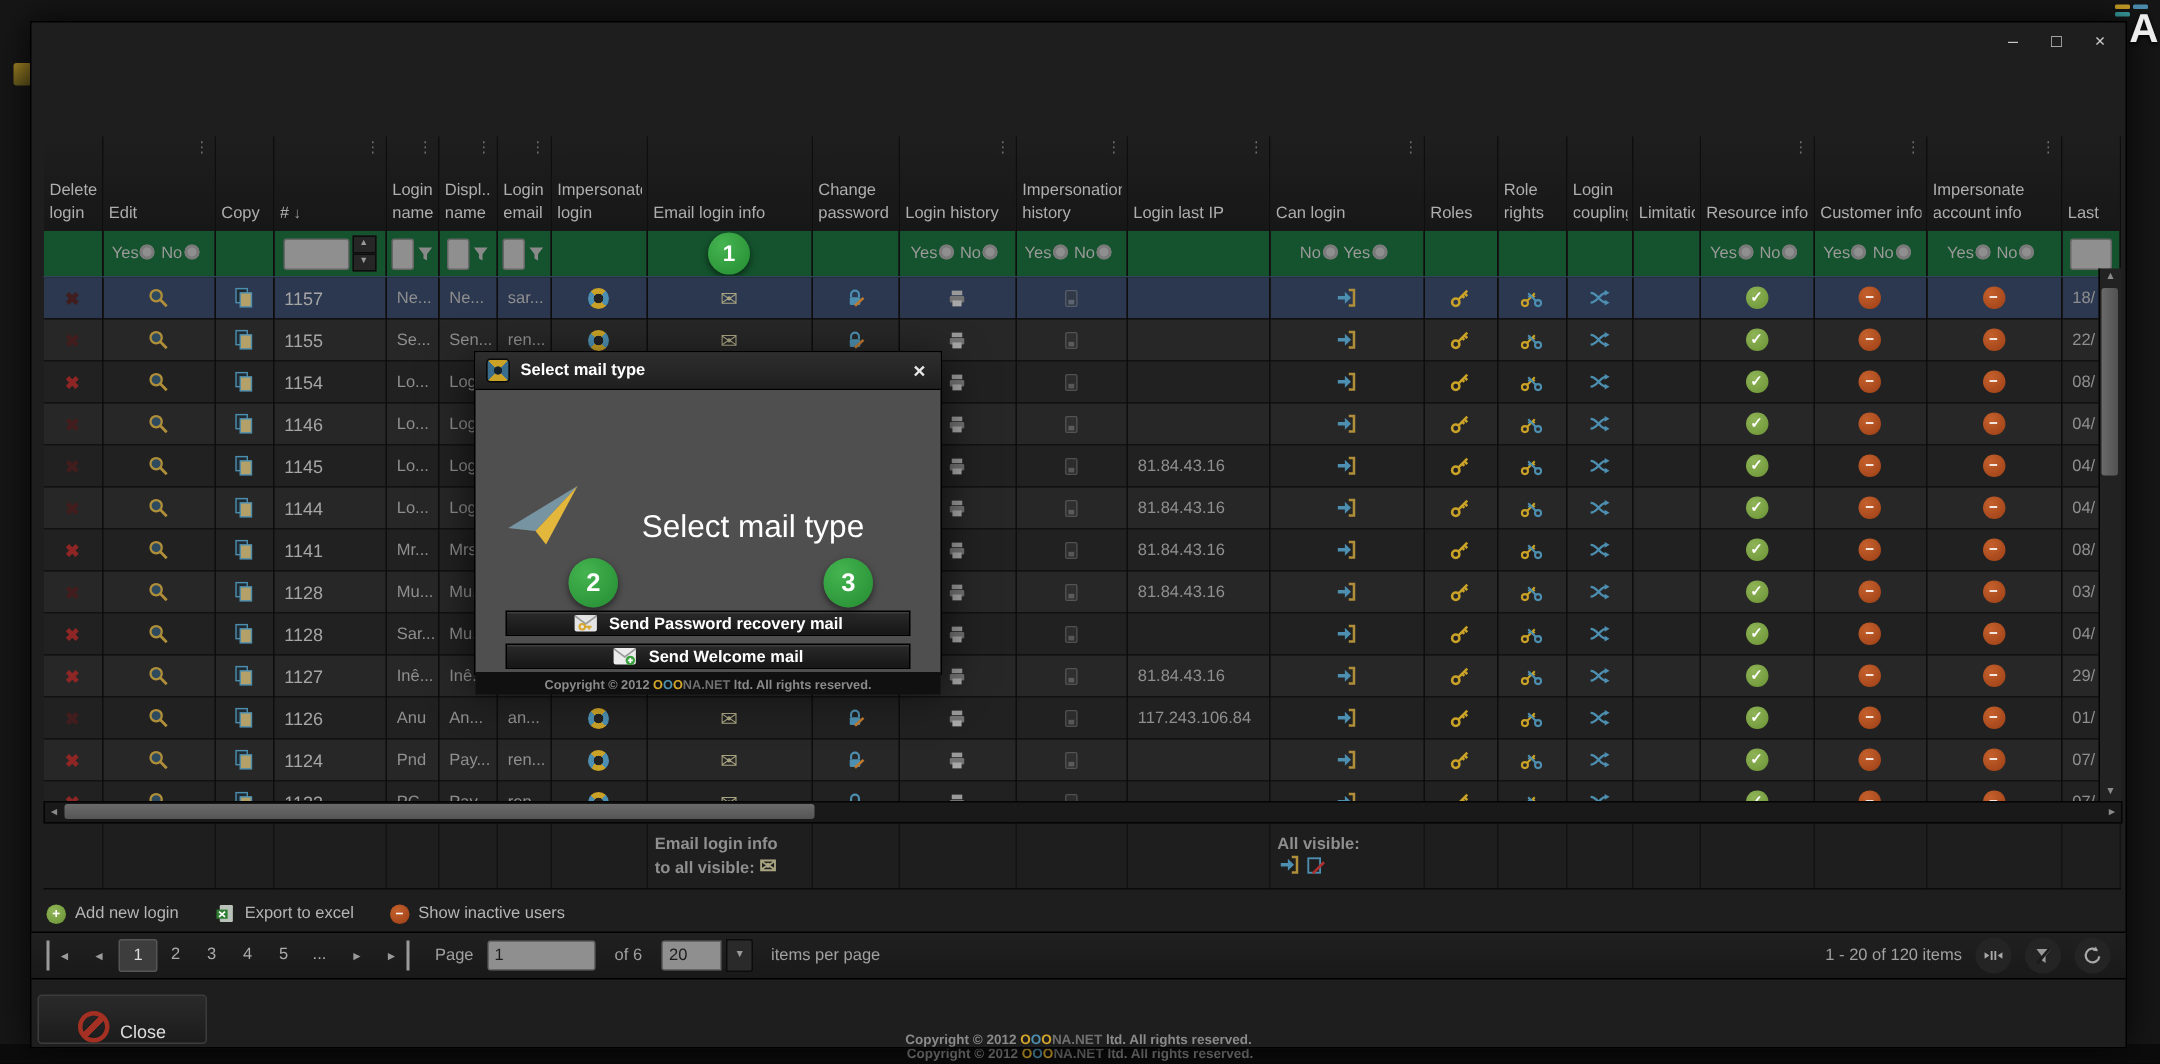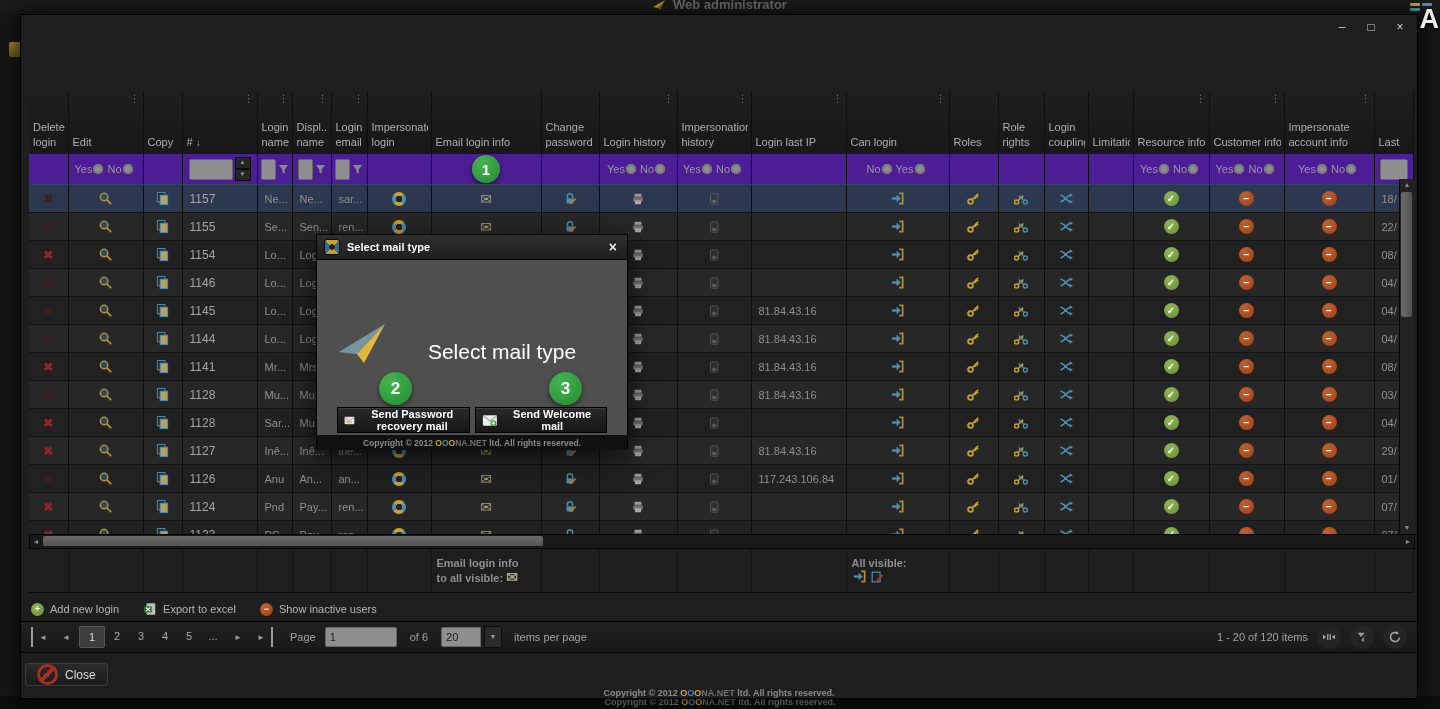--- a/index.html
+++ b/index.html
@@ -28,21 +28,21 @@
   .page-head{position:absolute;top:52px;left:0;right:0;display:flex;justify-content:center;align-items:center;gap:9px;color:#8f8f8f;font-size:17px;}
 
   
   .grid{position:absolute;left:8px;top:76px;width:1384px;}
   table{border-collapse:collapse;table-layout:fixed;width:1384px;}
   th{height:58px;vertical-align:bottom;text-align:left;padding:0 3px 5px 4px;font-size:11px;font-weight:normal;
      color:#aeaeae;background:linear-gradient(#1e1e1e,#171717);border-right:1px solid #0e0e0e;position:relative;overflow:hidden;line-height:1.3;}
   th .lines div{white-space:nowrap;overflow:hidden;}
   th .dots{position:absolute;top:1px;right:3px;color:#6f6f6f;font-size:10px;}
   th .sort{color:#9a9a9a;margin-left:3px;font-size:10px;}
-  tr.filter td{height:30px;background:#4c1d95;border-right:1px solid #0e0e0e;border-bottom:1px solid #30455c;
+  tr.filter td{height:30px;background:#14532d;border-right:1px solid #0e0e0e;border-bottom:1px solid #30455c;
      text-align:center;font-size:11px;color:#9a9a9a;white-space:nowrap;overflow:hidden;padding:0 2px;}
   .rad{display:inline-block;width:10px;height:10px;border-radius:50%;background:#8f8f8f;vertical-align:-1px;margin:0 4px 0 1px;box-shadow:inset 0 0 0 2px #7a7a7a;}
   .fin{display:inline-block;height:19px;background:#8f8f8f;border:1px solid #666;border-radius:2px;vertical-align:middle;}
   .fin.num{width:42px;}.fin.small{width:13px;margin-right:2px;}.fin.last{width:26px;}
   .spincol{display:inline-flex;flex-direction:column;vertical-align:middle;margin-left:2px;}
   .spincol span{width:14px;height:10px;background:#262626;border:1px solid #0c0c0c;color:#9a9a9a;font-size:6px;line-height:9px;text-align:center;}
   tbody td{height:27px;border-right:1px solid #0e0e0e;border-bottom:1px solid rgba(0,0,0,.4);text-align:center;
      font-size:11px;color:#8f8f8f;white-space:nowrap;overflow:hidden;padding:0 3px;}
   tr.rA td{background:#212121;} tr.rB td{background:#272727;}
   tr.sel td{background:#2b3850;}
@@ -84,60 +84,51 @@
   .pgbtn{width:20px;height:20px;display:flex;align-items:center;justify-content:center;color:#9a9a9a;font-size:8px;}
   .pgnum{min-width:18px;height:20px;display:flex;align-items:center;justify-content:center;padding:0 3px;font-size:11px;color:#ababab;}
   .pgnum.cur{background:#3d3d3d;border:1px solid #555;border-radius:2px;color:#ddd;}
   .pg-input{width:62px;height:18px;background:#8f8f8f;border:1px solid #666;border-radius:2px;color:#1c1c1c;font-size:11px;padding:0 4px;font-family:"Liberation Sans",sans-serif;}
   .pp-box{width:30px;height:18px;background:#8f8f8f;border:1px solid #666;border-radius:2px 0 0 2px;color:#1c1c1c;font-size:11px;line-height:18px;padding:0 4px;}
   .pp-dd{width:16px;height:20px;background:#2a2a2a;border:1px solid #0c0c0c;border-radius:0 2px 2px 0;color:#9a9a9a;font-size:7px;line-height:20px;text-align:center;}
   .pager .spacer{flex:1;}
   .pager .rico{width:24px;height:24px;display:flex;align-items:center;justify-content:center;border-radius:12px;background:#242424;margin-left:6px;}
 
   
-  .close-btn{position:absolute;left:4px;top:648px;height:23px;background:linear-gradient(#2a2a2a,#1c1c1c);border:1px solid #3c3c3c;border-radius:3px;
-     display:flex;align-items:center;gap:7px;padding:0 11px;color:#dcdcdc;font-size:12px;font-family:"Liberation Sans",sans-serif;}
+  .close-btn{position:absolute;left:4px;top:648px;height:33px;background:linear-gradient(#2a2a2a,#1c1c1c);border:1px solid #3c3c3c;border-radius:3px;
+     display:flex;align-items:flex-end;gap:7px;padding:0 26px;color:#dcdcdc;font-size:12px;font-family:"Liberation Sans",sans-serif;}
   .noentry{display:inline-block;width:15px;height:15px;border-radius:50%;border:3px solid #a33022;
      background:linear-gradient(135deg,transparent 40%,#a33022 40% 60%,transparent 60%);}
   .win-copy{position:absolute;left:0;right:0;top:673px;text-align:center;font-size:9px;font-weight:bold;color:#8a8a8a;}
   .brand-o1{color:#d4a62a;} .brand-o2{color:#4d8fb0;} .brand-rest{color:#6f6f6f;}
 
   
   .dialog{position:absolute;left:295px;top:219px;width:310px;height:214px;background:#4f4f4f;border:1px solid #000;
      box-shadow:0 8px 28px rgba(0,0,0,.7);z-index:40;}
   .dlg-title{height:24px;background:linear-gradient(#2e2e2e,#1f1f1f);border-bottom:1px solid #000;display:flex;align-items:center;gap:7px;padding:0 7px;}
   .dlg-title .t{color:#fff;font-size:11px;font-weight:bold;flex:1;}
   .dlg-title .x{color:#e8e8e8;font-size:14px;font-weight:bold;padding:0 3px;}
   .dlg-body{position:relative;height:147px;}
   .dlg-plane{position:absolute;left:20px;top:62px;}
   .dlg-heading{position:absolute;left:60px;right:0;top:80px;text-align:center;color:#fff;font-size:21px;}
-  .dlg-buttons{display:flex;gap:5px;padding:0 20px;}
+  .dlg-buttons{display:flex;gap:5px;padding:0 20px;flex-direction:column;}
   .dlg-btn{flex:1;height:26px;background:linear-gradient(#2a2a2a,#161616);border:1px solid #000;box-shadow:inset 0 1px 0 #3d3d3d;
      display:flex;align-items:center;justify-content:center;gap:7px;color:#fff;font-size:11px;font-weight:bold;font-family:"Liberation Sans",sans-serif;}
   .dlg-foot{height:15px;background:#101010;display:flex;align-items:center;justify-content:center;font-size:8.5px;font-weight:bold;color:#8a8a8a;margin-top:2px;}
 
   .badge{position:absolute;width:33px;height:33px;border-radius:50%;background:radial-gradient(circle at 35% 30%,#45b450,#238c31);
      color:#fff;font-size:17px;font-weight:bold;display:flex;align-items:center;justify-content:center;z-index:50;box-shadow:0 2px 5px rgba(0,0,0,.55);}
   .badge.inline{position:static;display:inline-flex;width:28px;height:28px;font-size:15px;vertical-align:middle;}
   .badge.b2{left:358px;top:357px;} .badge.b3{left:528px;top:357px;}
 </style>
 </head>
 <body>
 
 <div class="screen">
 
-  <div class="bg-top">
-    <div class="bg-top-title">
-      <svg width="14" height="12" viewBox="0 0 14 12">
-          <polygon points="1,8 13,1 6,9" fill="#c9a227"></polygon>
-          <polygon points="13,1 6,9 8,11" fill="#8a6d1e"></polygon>
-        </svg>
-      <span>Web administrator</span>
-    </div>
-  </div>
   <div class="bg-frag"></div>
   <div class="bg-dashes">
     <i style="background:#c9a227"></i>
       <i style="background:#4d8fb0"></i>
       <i style="background:#3aa0a0"></i>
   </div>
   <div class="corner-a">A</div>
   <div class="bg-bottom"><span>Copyright © 2012 <span class="brand-o1">O</span><span class="brand-o2">O</span><span class="brand-o1">O</span><span class="brand-rest">NA.NET</span> ltd. All rights reserved.</span></div>
 
   <div class="win">

